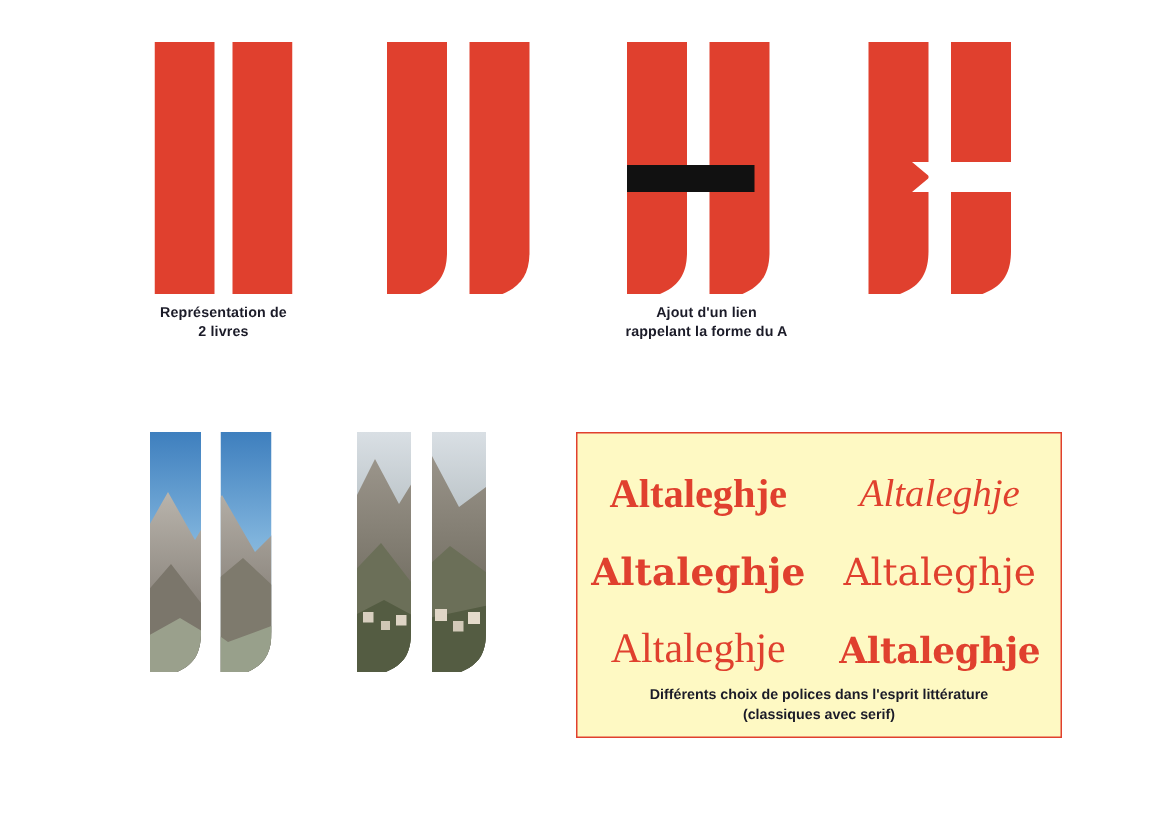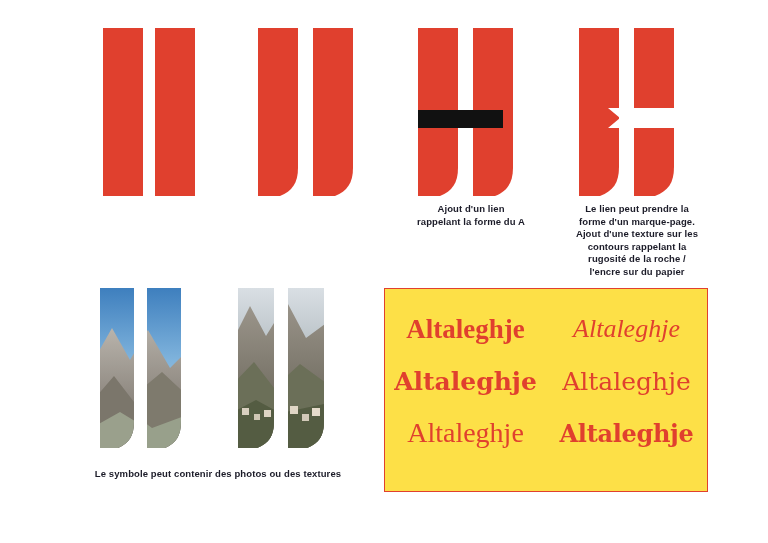--- a/index.html
+++ b/index.html
@@ -43,21 +43,21 @@
     left: 0; top: 0;
     width: 100%;
     height: 100%;
   }
 
   
   .type-panel {
     position: absolute;
     border: 1.4px solid #e0402e;
     box-sizing: border-box;
-    background: #fde047;
+    background: #fef9c3;
   }
   .type-grid {
     position: absolute;
     left: 0;
     top: 14px;
     width: 100%;
     display: grid;
     grid-template-columns: 1fr 1fr;
     grid-template-rows: repeat(3, 1fr);
     row-gap: 0px;
@@ -93,20 +93,22 @@
 <body>
 
 <div class="page">
 
   <div class="stage" style="left:103px; top:28px; width:92px; height:168px;">
     <svg class="glyph" viewBox="0 0 92 168" xmlns="http://www.w3.org/2000/svg">
       <rect x="0" y="0" width="40" height="168" fill="#e0402e"></rect>
       <rect x="52" y="0" width="40" height="168" fill="#e0402e"></rect>
     </svg>
   </div>
+  <div class="caption" style="left:73px; top:203px; width:152px;">Représentation de
+2 livres</div>
 
   <div class="stage" style="left:258px; top:28px; width:100px; height:168px;">
     <svg class="glyph" viewBox="0 0 100 168" xmlns="http://www.w3.org/2000/svg">
       <path d="M0,0 H40 V140 C40,155 34,163 22,168 H0 Z" fill="#e0402e"></path>
       <path d="M55,0 H95 V140 C95,155 89,163 77,168 H55 Z" fill="#e0402e"></path>
     </svg>
   </div>
 
   <div class="stage" style="left:418px; top:28px; width:100px; height:168px;">
     <svg class="glyph" viewBox="0 0 100 168" xmlns="http://www.w3.org/2000/svg">
@@ -118,26 +120,20 @@
   <div class="caption" style="left:398px; top:203px; width:146px;">Ajout d'un lien
 rappelant la forme du A</div>
 
   <div class="stage" style="left:578px; top:28px; width:100px; height:168px;">
     <svg class="glyph" viewBox="0 0 100 168" xmlns="http://www.w3.org/2000/svg">
       <path d="M1,0 H41 V139 C41,155 35,163 22,168 H1 Z" fill="#e0402e"></path>
       <path d="M56,0 H96 V139 C96,155 90,163 77,168 H56 Z" fill="#e0402e"></path>
       <path d="M30,80 H98 V100 H30 L42,90 Z" fill="#ffffff"></path>
     </svg>
   </div>
-  <div class="caption" style="left:562px; top:203px; width:150px;">Le lien peut prendre la
-forme d'un marque-page.
-Ajout d'une texture sur les
-contours rappelant la
-rugosité de la roche /
-l'encre sur du papier</div>
 
   <div class="stage" style="left:100px; top:288px; width:86px; height:160px;">
     <svg class="glyph" viewBox="0 0 86 160" xmlns="http://www.w3.org/2000/svg">
       <defs>
         <linearGradient id="skyA" x1="0" y1="0" x2="0" y2="1">
           <stop offset="0%" stop-color="#3e7fbe"></stop>
           <stop offset="45%" stop-color="#7fb3dc"></stop>
           <stop offset="100%" stop-color="#cfd7cf"></stop>
         </linearGradient>
         <linearGradient id="rockA" x1="0" y1="0" x2="0" y2="1">
@@ -201,26 +197,27 @@
         <path d="M-5,44 L14,12 L32,44 L50,16 L68,50 L95,30 V160 H-5 Z" fill="url(#rockB)"></path>
         <path d="M-5,92 L18,68 L40,96 L62,76 L95,100 V160 H-5 Z" fill="#6b6f58"></path>
         <path d="M-5,122 L22,110 L48,124 L95,114 V160 H-5 Z" fill="#545c42"></path>
         <rect x="52" y="118" width="8" height="8" fill="#e0d6c6"></rect>
         <rect x="64" y="126" width="7" height="7" fill="#d2c9b8"></rect>
         <rect x="74" y="120" width="8" height="8" fill="#e5dbcb"></rect>
       </g>
     </svg>
   </div>
 
-  <div class="caption" style="left:58px; top:468px; width:320px;">Le symbole peut contenir des photos ou des textures</div>
 
   <div class="type-panel" style="left:384px; top:288px; width:324px; height:204px;">
     <div class="type-grid">
       <div class="type-cell t-serif-bold">Altaleghje</div>
       <div class="type-cell t-serif-italic">Altaleghje</div>
       <div class="type-cell t-dejavu-bold">Altaleghje</div>
       <div class="type-cell t-dejavu-reg">Altaleghje</div>
       <div class="type-cell t-lib-reg">Altaleghje</div>
       <div class="type-cell t-lib-semi">Altaleghje</div>
     </div>
+    <div class="panel-caption">Différents choix de polices dans l'esprit littérature
+(classiques avec serif)</div>
   </div>
 
 </div>
 
 </body></html>

